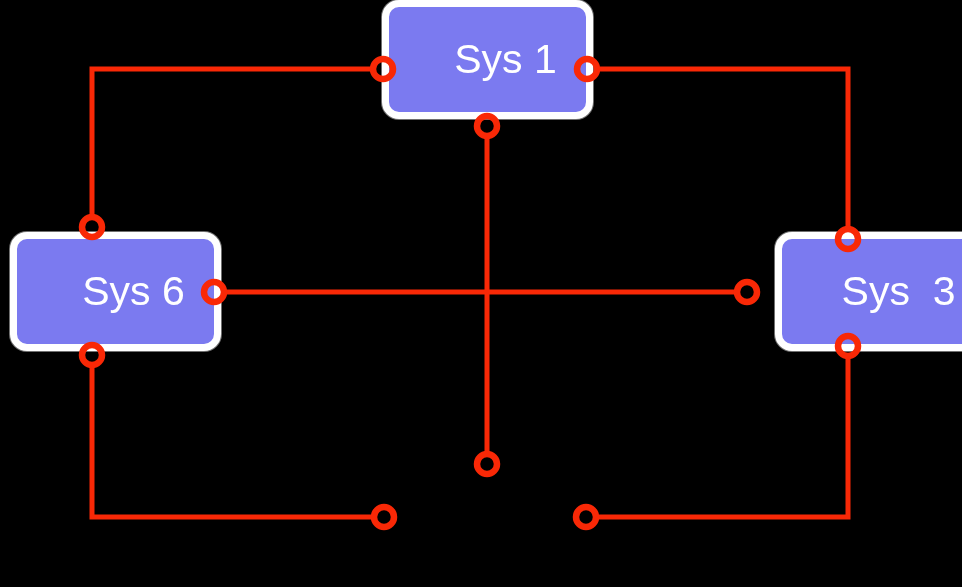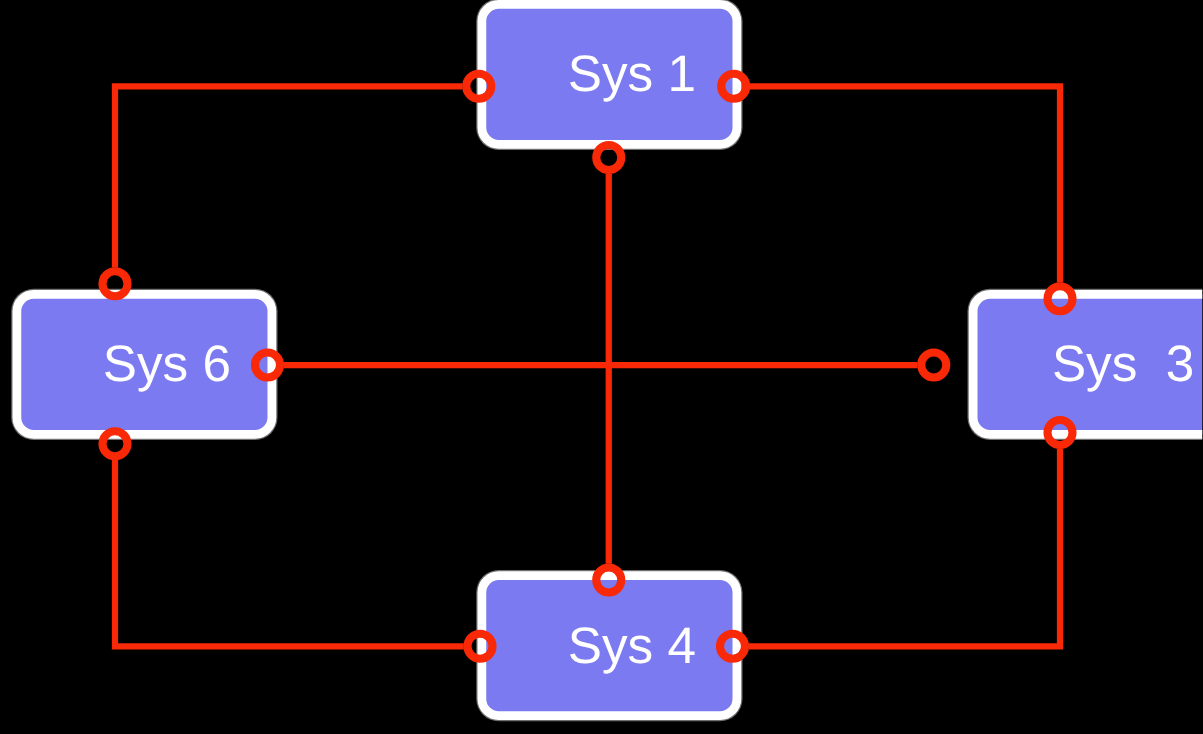--- a/index.html
+++ b/index.html
@@ -70,23 +70,20 @@
   </div>
 
   <div class="node" id="node-sys2">
     <span class="node-label">Sys 6</span>
   </div>
 
   <div class="node" id="node-sys3">
     <span class="node-label">Sys  3</span>
   </div>
 
-  <div class="node" id="node-sys4">
-    <span class="node-label">Sys 4</span>
-  </div>
 
   <svg class="connector-layer" viewBox="0 0 962 587" xmlns="http://www.w3.org/2000/svg">
 
     <path class="connector" d="M 370 69 H 92 V 214"></path>
     <path class="connector" d="M 600 69 H 848 V 226"></path>
     <path class="connector" d="M 487 139 V 451"></path>
     <path class="connector" d="M 227 292 H 734"></path>
     <path class="connector" d="M 92 368 V 517 H 371"></path>
     <path class="connector" d="M 848 359 V 517 H 599"></path>
 

